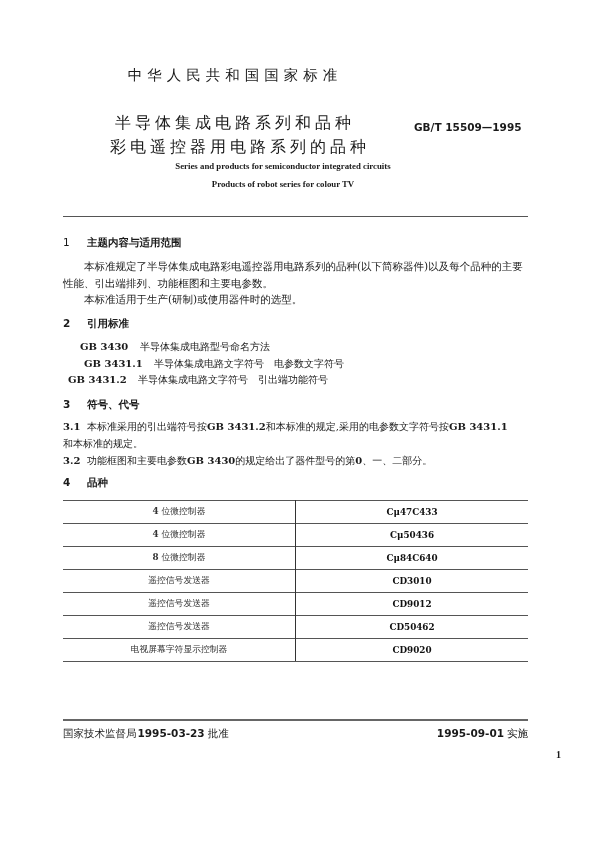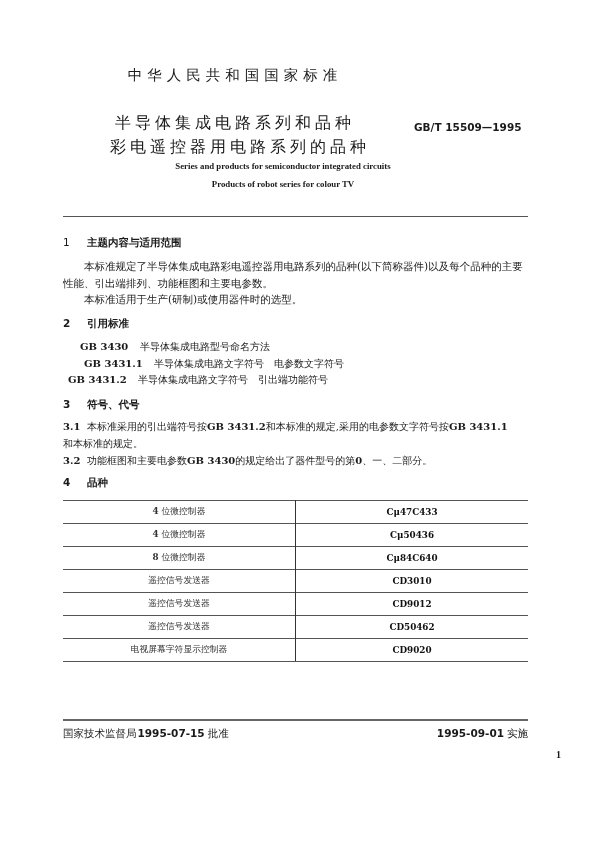--- a/index.html
+++ b/index.html
@@ -114,18 +114,18 @@
   </tr>
   <tr>
     <td class="c1">电视屏幕字符显示控制器</td>
     <td class="c2">CD9020</td>
   </tr>
 </tbody>
   </table>
 
 <div id="rule-footer" class="abs"></div>
 <div id="footer-left" class="abs sans">
-  <span>国家技术监督局</span><span class="b" style="margin:0 3px 0 1px">1995-07-15</span><span>批准</span>
+  <span>国家技术监督局</span><span class="b" style="margin:0 3px 0 1px">1995-03-23</span><span>批准</span>
 </div>
 <div id="footer-right" class="abs sans">
   <span class="b" style="margin-right:3px">1995-09-01</span><span>实施</span>
 </div>
 <div id="page-num" class="abs serif">1</div>
 
 </body></html>

